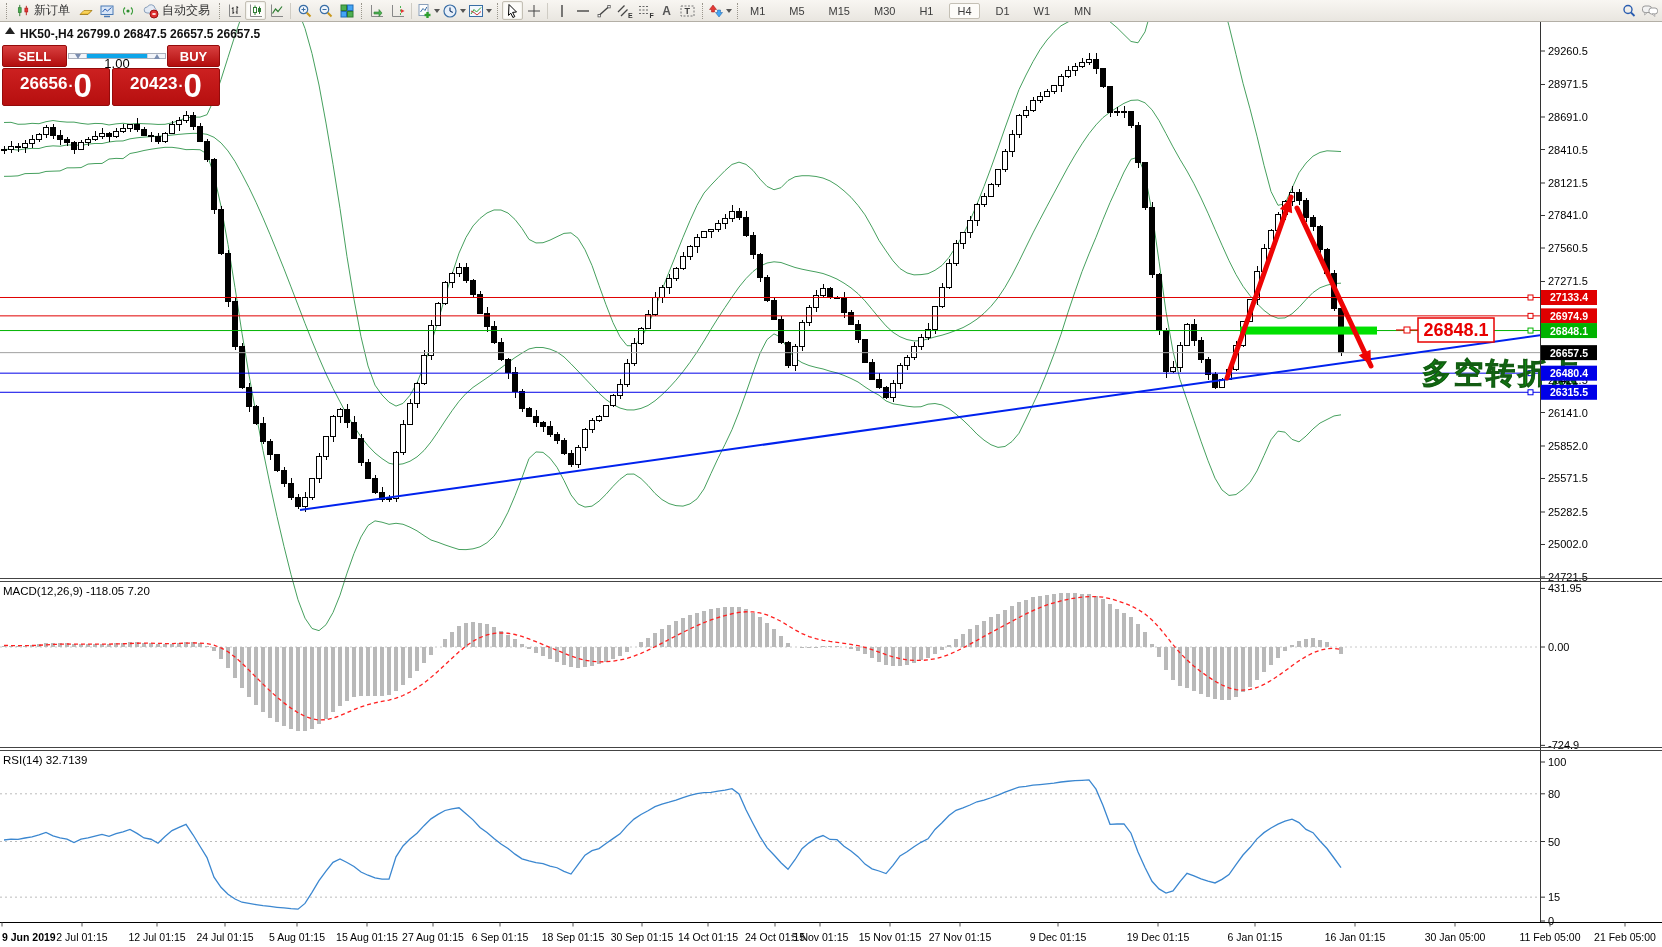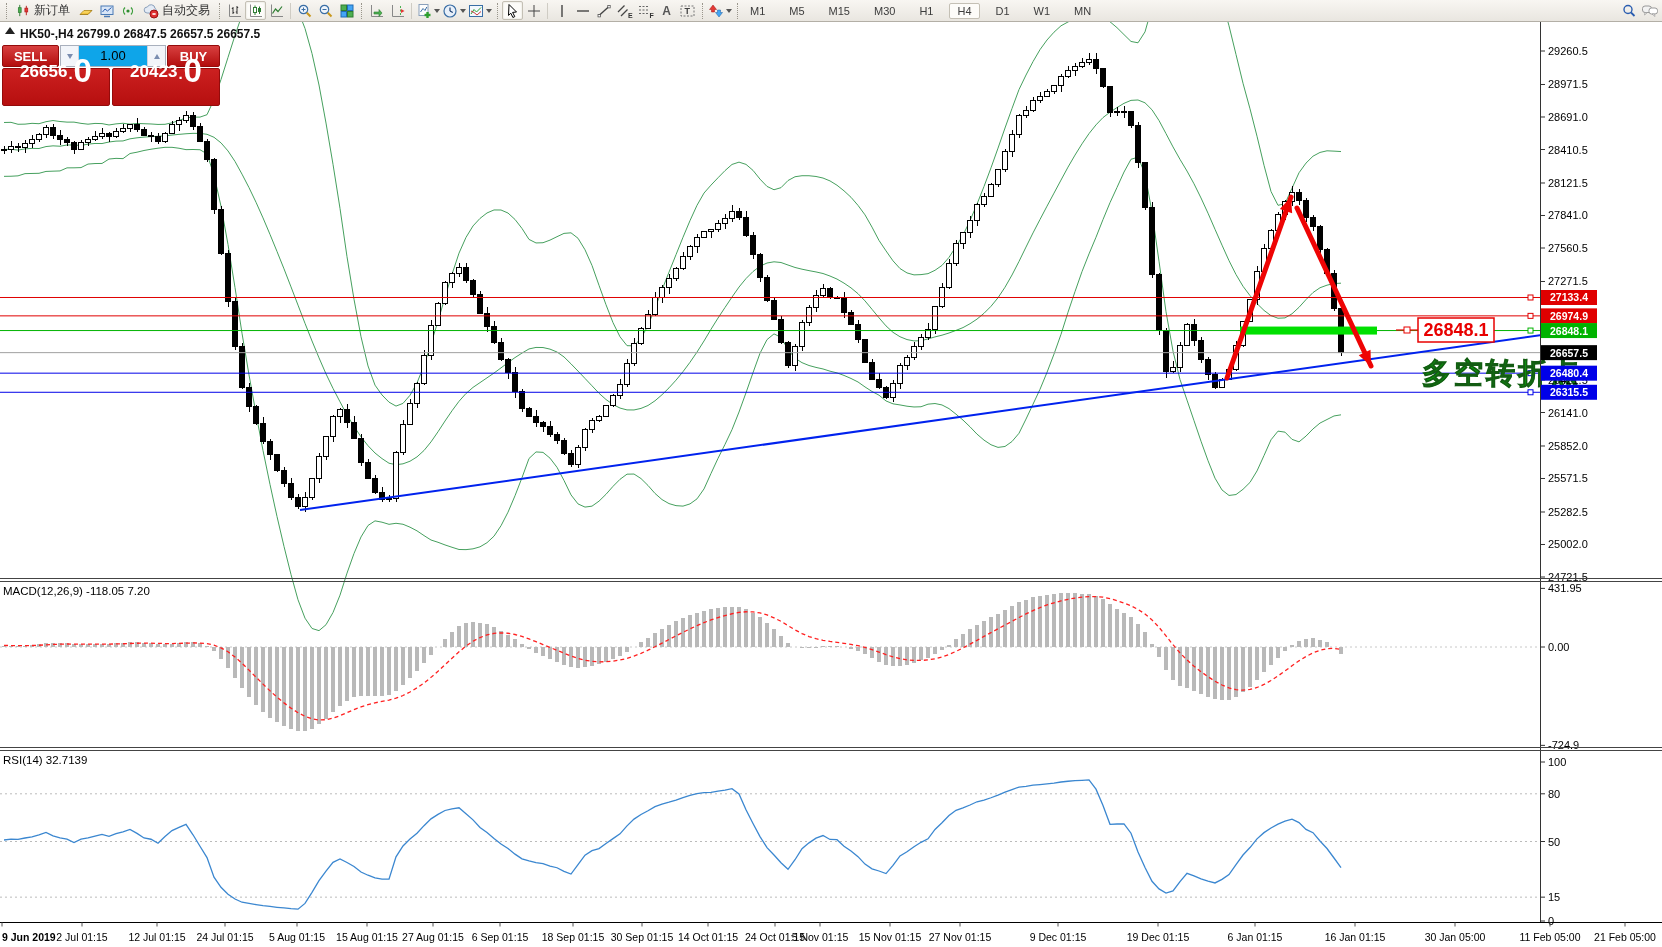--- a/index.html
+++ b/index.html
@@ -17,29 +17,29 @@
   .tf.active{background:#fdfcf9;border:1px solid #c4c0b5}
   .spacer{flex:1}
   
   #chart-svg{position:absolute;left:0;top:0;z-index:1}
   .ohlc{position:absolute;left:5px;top:27px;font-size:12px;font-weight:700;color:#111;display:flex;gap:5px;align-items:flex-start;z-index:3}
   .ohlc .tri{width:0;height:0;border-left:5px solid transparent;border-right:5px solid transparent;border-bottom:7px solid #222}
   
   .trade-panel{position:absolute;left:2px;top:45px;width:218px;z-index:4}
   .tp-row1{display:flex;height:22px;align-items:stretch}
   .btn-sell,.btn-buy{background:linear-gradient(#d84040,#b30e0e);color:#fff;font-weight:700;font-size:13px;display:flex;align-items:center;justify-content:center;border:1px solid #940b0b;border-radius:2px;box-sizing:border-box}
-  .btn-sell{width:57px}.btn-buy{width:53px}
-  .vol{flex:1;display:flex;border:1px solid #a9b0bd;background:#0ea5e9;margin:0 1px;box-sizing:border-box}
+  .btn-sell{width:65px}.btn-buy{width:53px}
+  .vol{flex:1;display:flex;border:1px solid #a9b0bd;background:#0ea5e9;margin:8px 1px;box-sizing:border-box}
   .vol-btn{width:17px;display:flex;align-items:center;justify-content:center;background:#f2f5fa;border:0}
   .vol-btn.dn{border-right:1px solid #ccd2dd}.vol-btn.up{border-left:1px solid #ccd2dd}
   .tri-up{width:0;height:0;border-left:3.5px solid transparent;border-right:3.5px solid transparent;border-bottom:5px solid #7a8db0}
   .tri-dn{width:0;height:0;border-left:3.5px solid transparent;border-right:3.5px solid transparent;border-top:5px solid #7a8db0}
   .vol-val{flex:1;text-align:center;font-size:13px;color:#000;line-height:19px}
   .tp-row2{display:flex;gap:2px;margin-top:1px;height:38px}
-  .tp-price{flex:1;background:linear-gradient(#cc2020,#b60f0f);color:#fff;display:flex;align-items:flex-end;justify-content:center;border-radius:2px;padding-bottom:18px;border:1px solid #940b0b;box-sizing:border-box}
+  .tp-price{flex:1;background:linear-gradient(#cc2020,#b60f0f);color:#fff;display:flex;align-items:flex-start;justify-content:center;border-radius:2px;padding-bottom:18px;border:1px solid #940b0b;box-sizing:border-box}
   .p-int{font-size:17px;font-weight:700;line-height:30px}
   .p-dot{font-size:15px;font-weight:700;margin:0 1px;line-height:26px}
   .p-big{font-size:33px;font-weight:700;line-height:33px}
 </style>
 </head>
 <body>
 
 <div class="app">
 
   <div class="toolbar">

